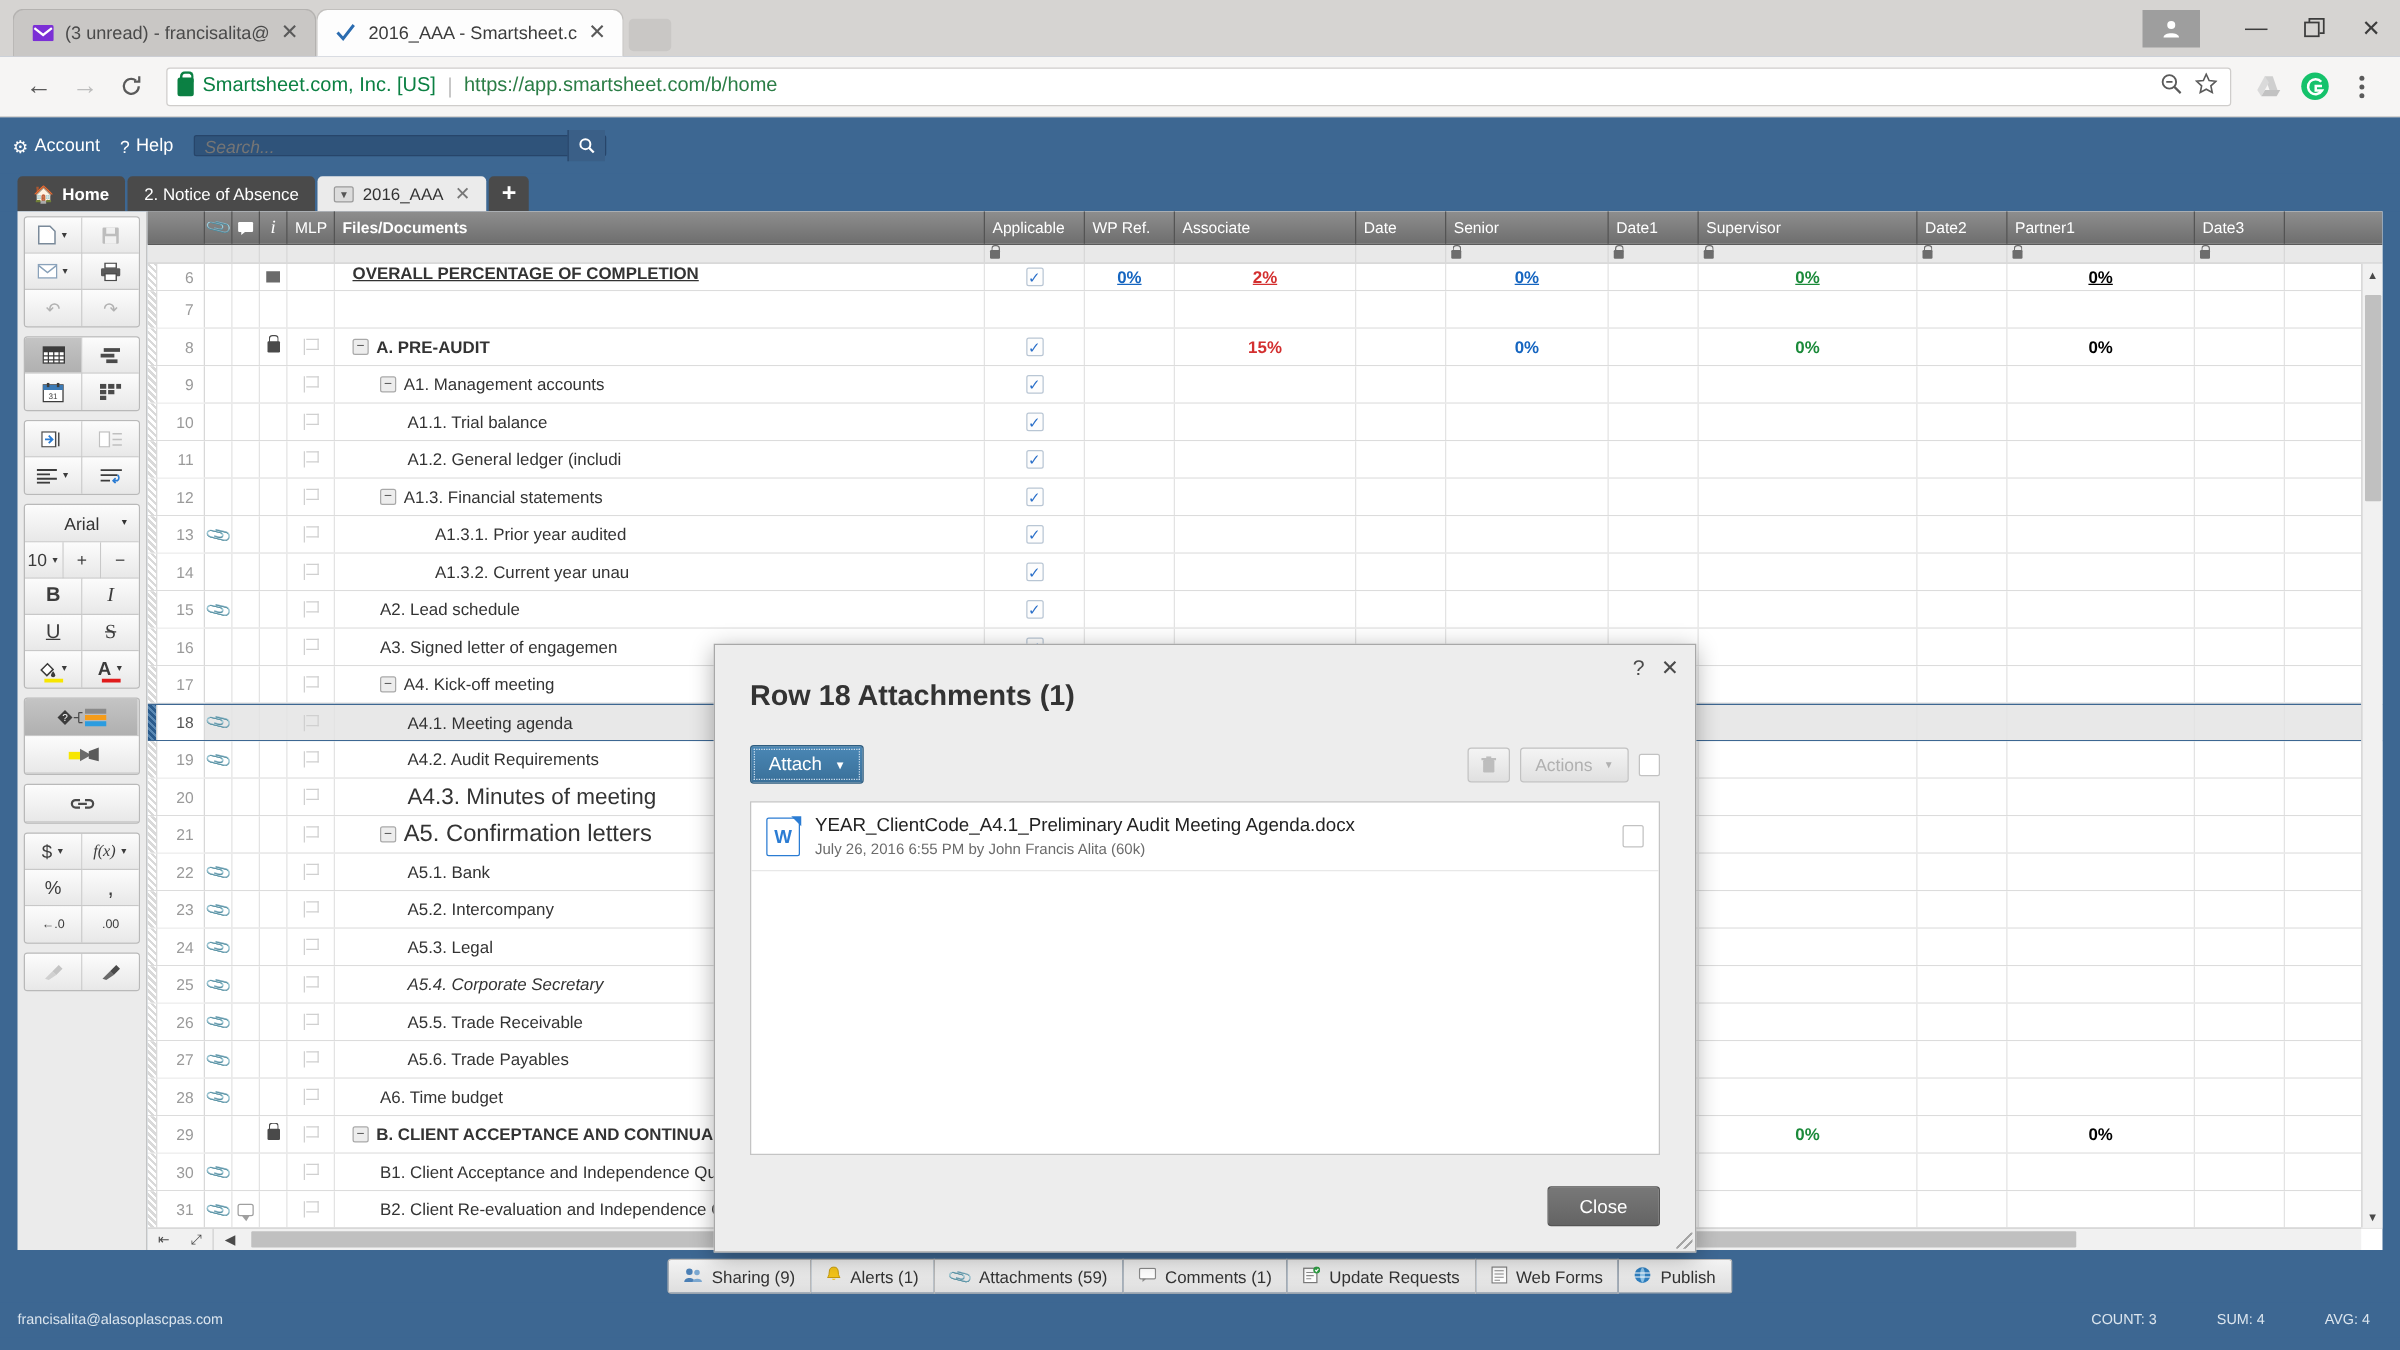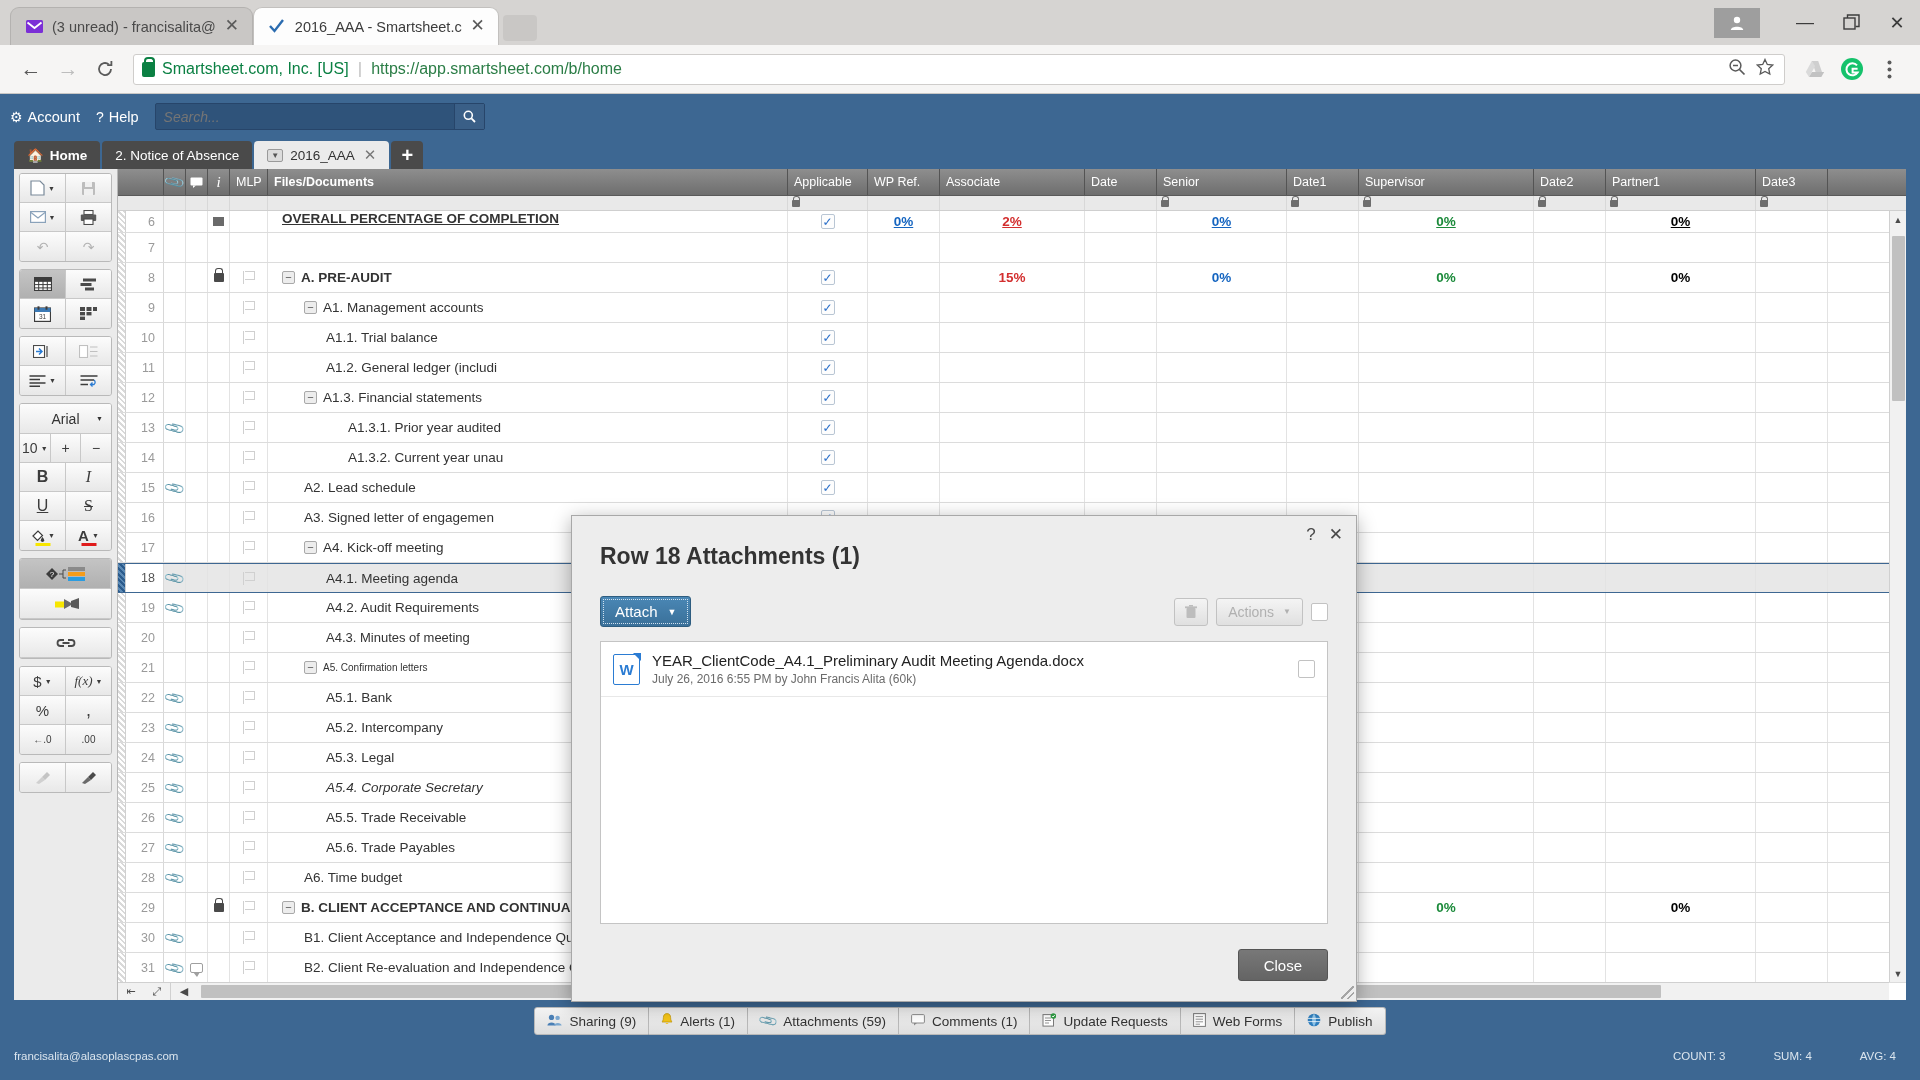--- a/index.html
+++ b/index.html
@@ -154,21 +154,21 @@
   }
   .ss-hdr-item {
     color: #fff;
     font-size: 14.5px;
     display: flex; align-items: center;
     margin-right: 16px;
     white-space: nowrap;
   }
   .ss-hdr-item .gi { margin-right: 5px; font-size: 14px; }
   .ss-search {
-    width: 330px; height: 27px;
+    width: 330px; height: 17px;
     background: #2f537a;
     border: 1px solid #27456a;
     display: flex; align-items: center;
     border-radius: 2px;
   }
   .ss-search input {
     flex: 1;
     background: transparent;
     border: none;
     outline: none;
@@ -1469,21 +1469,21 @@
         <div class="grid-row">
           <div class="gutter-hatch"></div>
           <div class="cell num" style="width: 38px; flex: 0 0 38px;">20</div>
           <div class="cell center" style="width: 22px; flex: 0 0 22px;"></div>
           <div class="cell center" style="width: 22px; flex: 0 0 22px;"></div>
           <div class="cell center" style="width: 22px; flex: 0 0 22px;"></div>
           <div class="cell center" style="width: 38px; flex: 0 0 38px;">
             <span class="flag-ico"></span>
           </div>
           <div class="cell" style="width: 520px; flex: 0 0 520px; padding-left: 58px;">
-            <span style="font-size:13px;">A4.3. Minutes of meeting</span>
+            <span style="font-size:18px;">A4.3. Minutes of meeting</span>
           </div>
           <div class="cell center" style="width: 80px; flex: 0 0 80px;"></div>
           <div class="cell center" style="width: 72px; flex: 0 0 72px;"></div>
           <div class="cell center" style="width: 145px; flex: 0 0 145px;"></div>
           <div class="cell center" style="width: 72px; flex: 0 0 72px;"></div>
           <div class="cell center" style="width: 130px; flex: 0 0 130px;"></div>
           <div class="cell" style="width: 72px; flex: 0 0 72px;"></div>
           <div class="cell center" style="width: 175px; flex: 0 0 175px;"></div>
           <div class="cell" style="width: 72px; flex: 0 0 72px;"></div>
           <div class="cell center" style="width: 150px; flex: 0 0 150px;"></div>
@@ -1493,21 +1493,21 @@
           <div class="gutter-hatch"></div>
           <div class="cell num" style="width: 38px; flex: 0 0 38px;">21</div>
           <div class="cell center" style="width: 22px; flex: 0 0 22px;"></div>
           <div class="cell center" style="width: 22px; flex: 0 0 22px;"></div>
           <div class="cell center" style="width: 22px; flex: 0 0 22px;"></div>
           <div class="cell center" style="width: 38px; flex: 0 0 38px;">
             <span class="flag-ico"></span>
           </div>
           <div class="cell" style="width: 520px; flex: 0 0 520px; padding-left: 36px;">
             <span class="expander">−</span>
-            <span style="font-size:10px;">A5. Confirmation letters</span>
+            <span style="font-size:19px;">A5. Confirmation letters</span>
           </div>
           <div class="cell center" style="width: 80px; flex: 0 0 80px;"></div>
           <div class="cell center" style="width: 72px; flex: 0 0 72px;"></div>
           <div class="cell center" style="width: 145px; flex: 0 0 145px;"></div>
           <div class="cell center" style="width: 72px; flex: 0 0 72px;"></div>
           <div class="cell center" style="width: 130px; flex: 0 0 130px;"></div>
           <div class="cell" style="width: 72px; flex: 0 0 72px;"></div>
           <div class="cell center" style="width: 175px; flex: 0 0 175px;"></div>
           <div class="cell" style="width: 72px; flex: 0 0 72px;"></div>
           <div class="cell center" style="width: 150px; flex: 0 0 150px;"></div>

